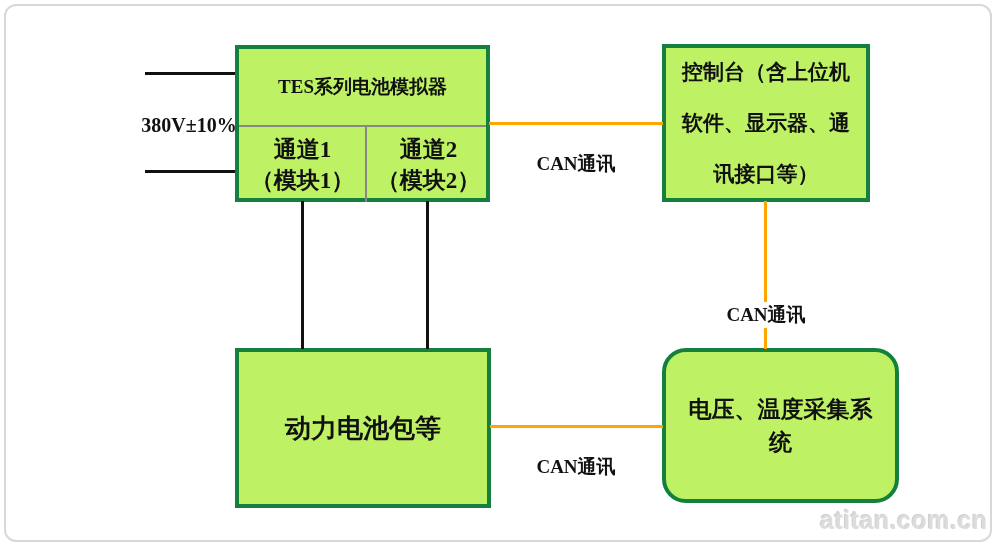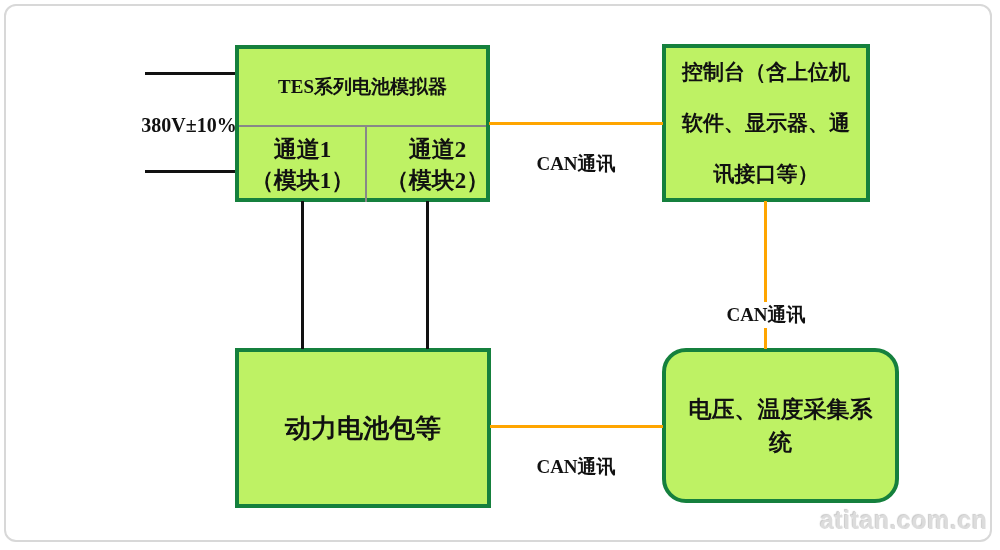--- a/index.html
+++ b/index.html
@@ -51,21 +51,21 @@
   }
   .channel-cell {
     position: absolute;
     top: 78px; height: 75px; width: 127px;
     display: flex; flex-direction: column;
     align-items: center; justify-content: center;
     font-size: 23px; font-weight: bold;
   }
   .channel-cell .line2 { margin-top: 0; }
   .cell-1 { left: 0; }
-  .cell-2 { left: 126px; padding-left: 9px; }
+  .cell-2 { left: 126px; }
 
   
   .console-box {
     left: 662px; top: 44px; width: 208px; height: 158px;
     display: flex; flex-direction: column;
     align-items: center; justify-content: center;
     font-size: 21px; font-weight: bold; line-height: 27px;
     text-align: center;
     gap: 24px;
   }

